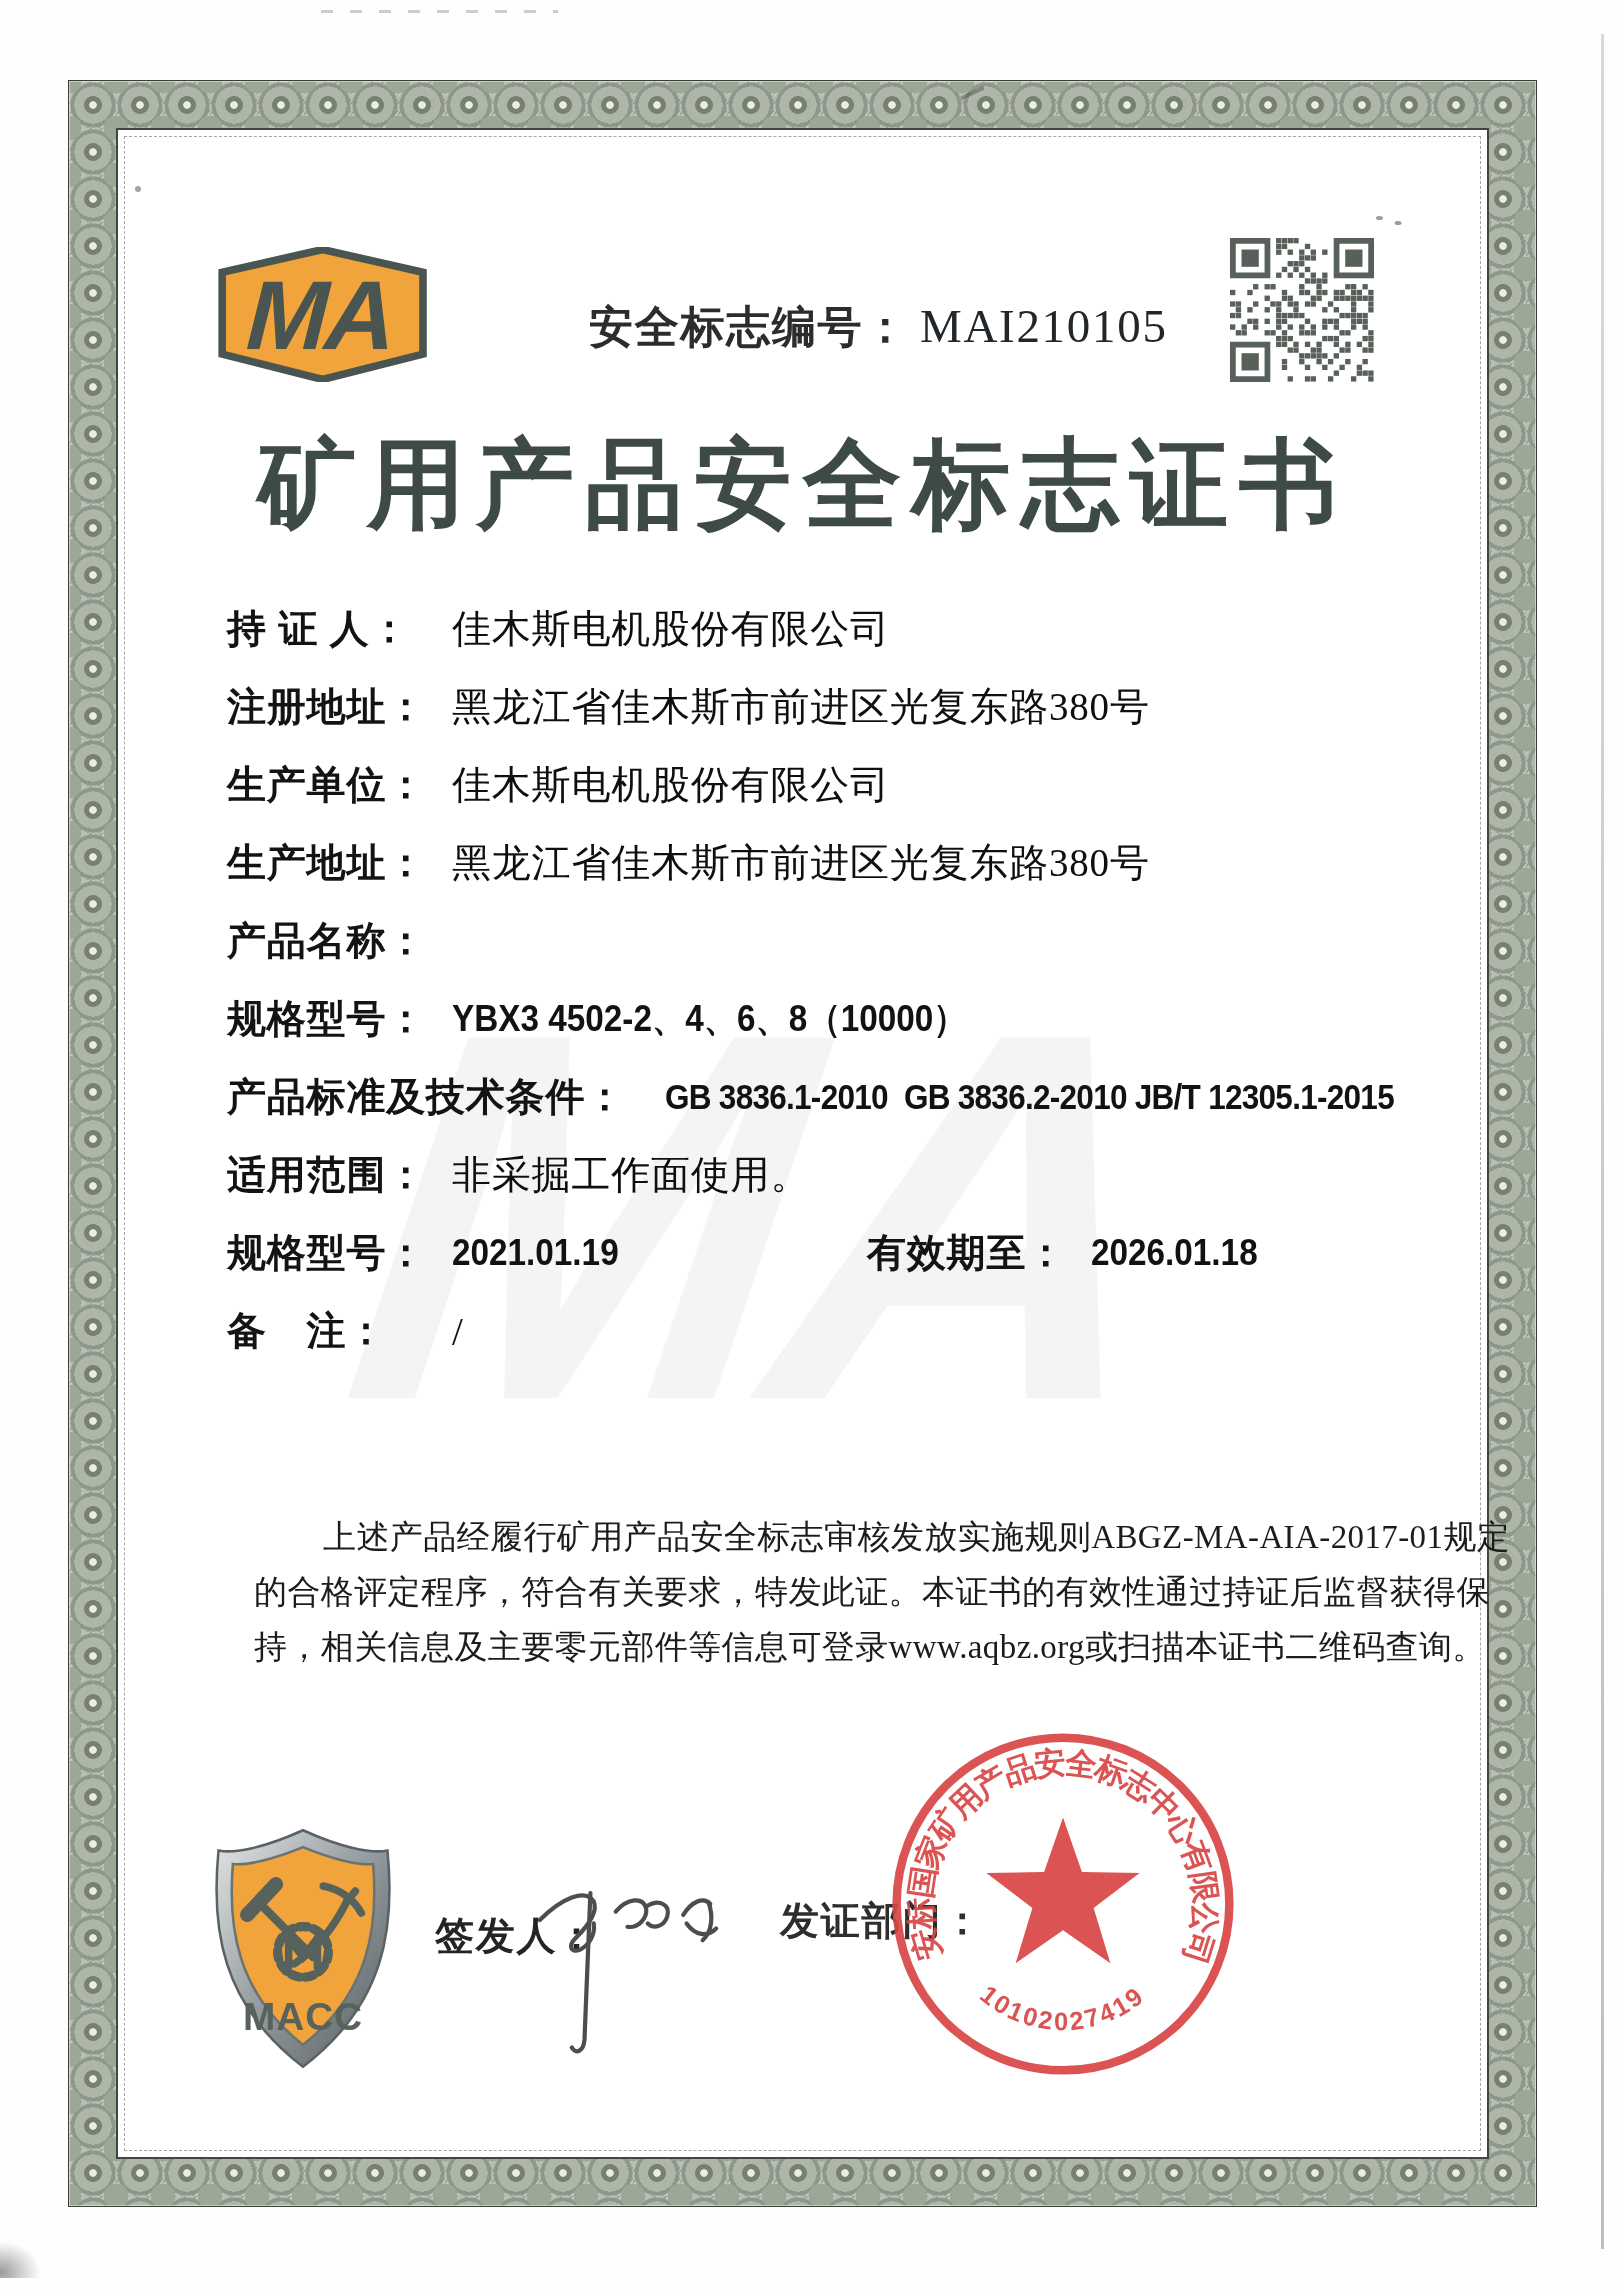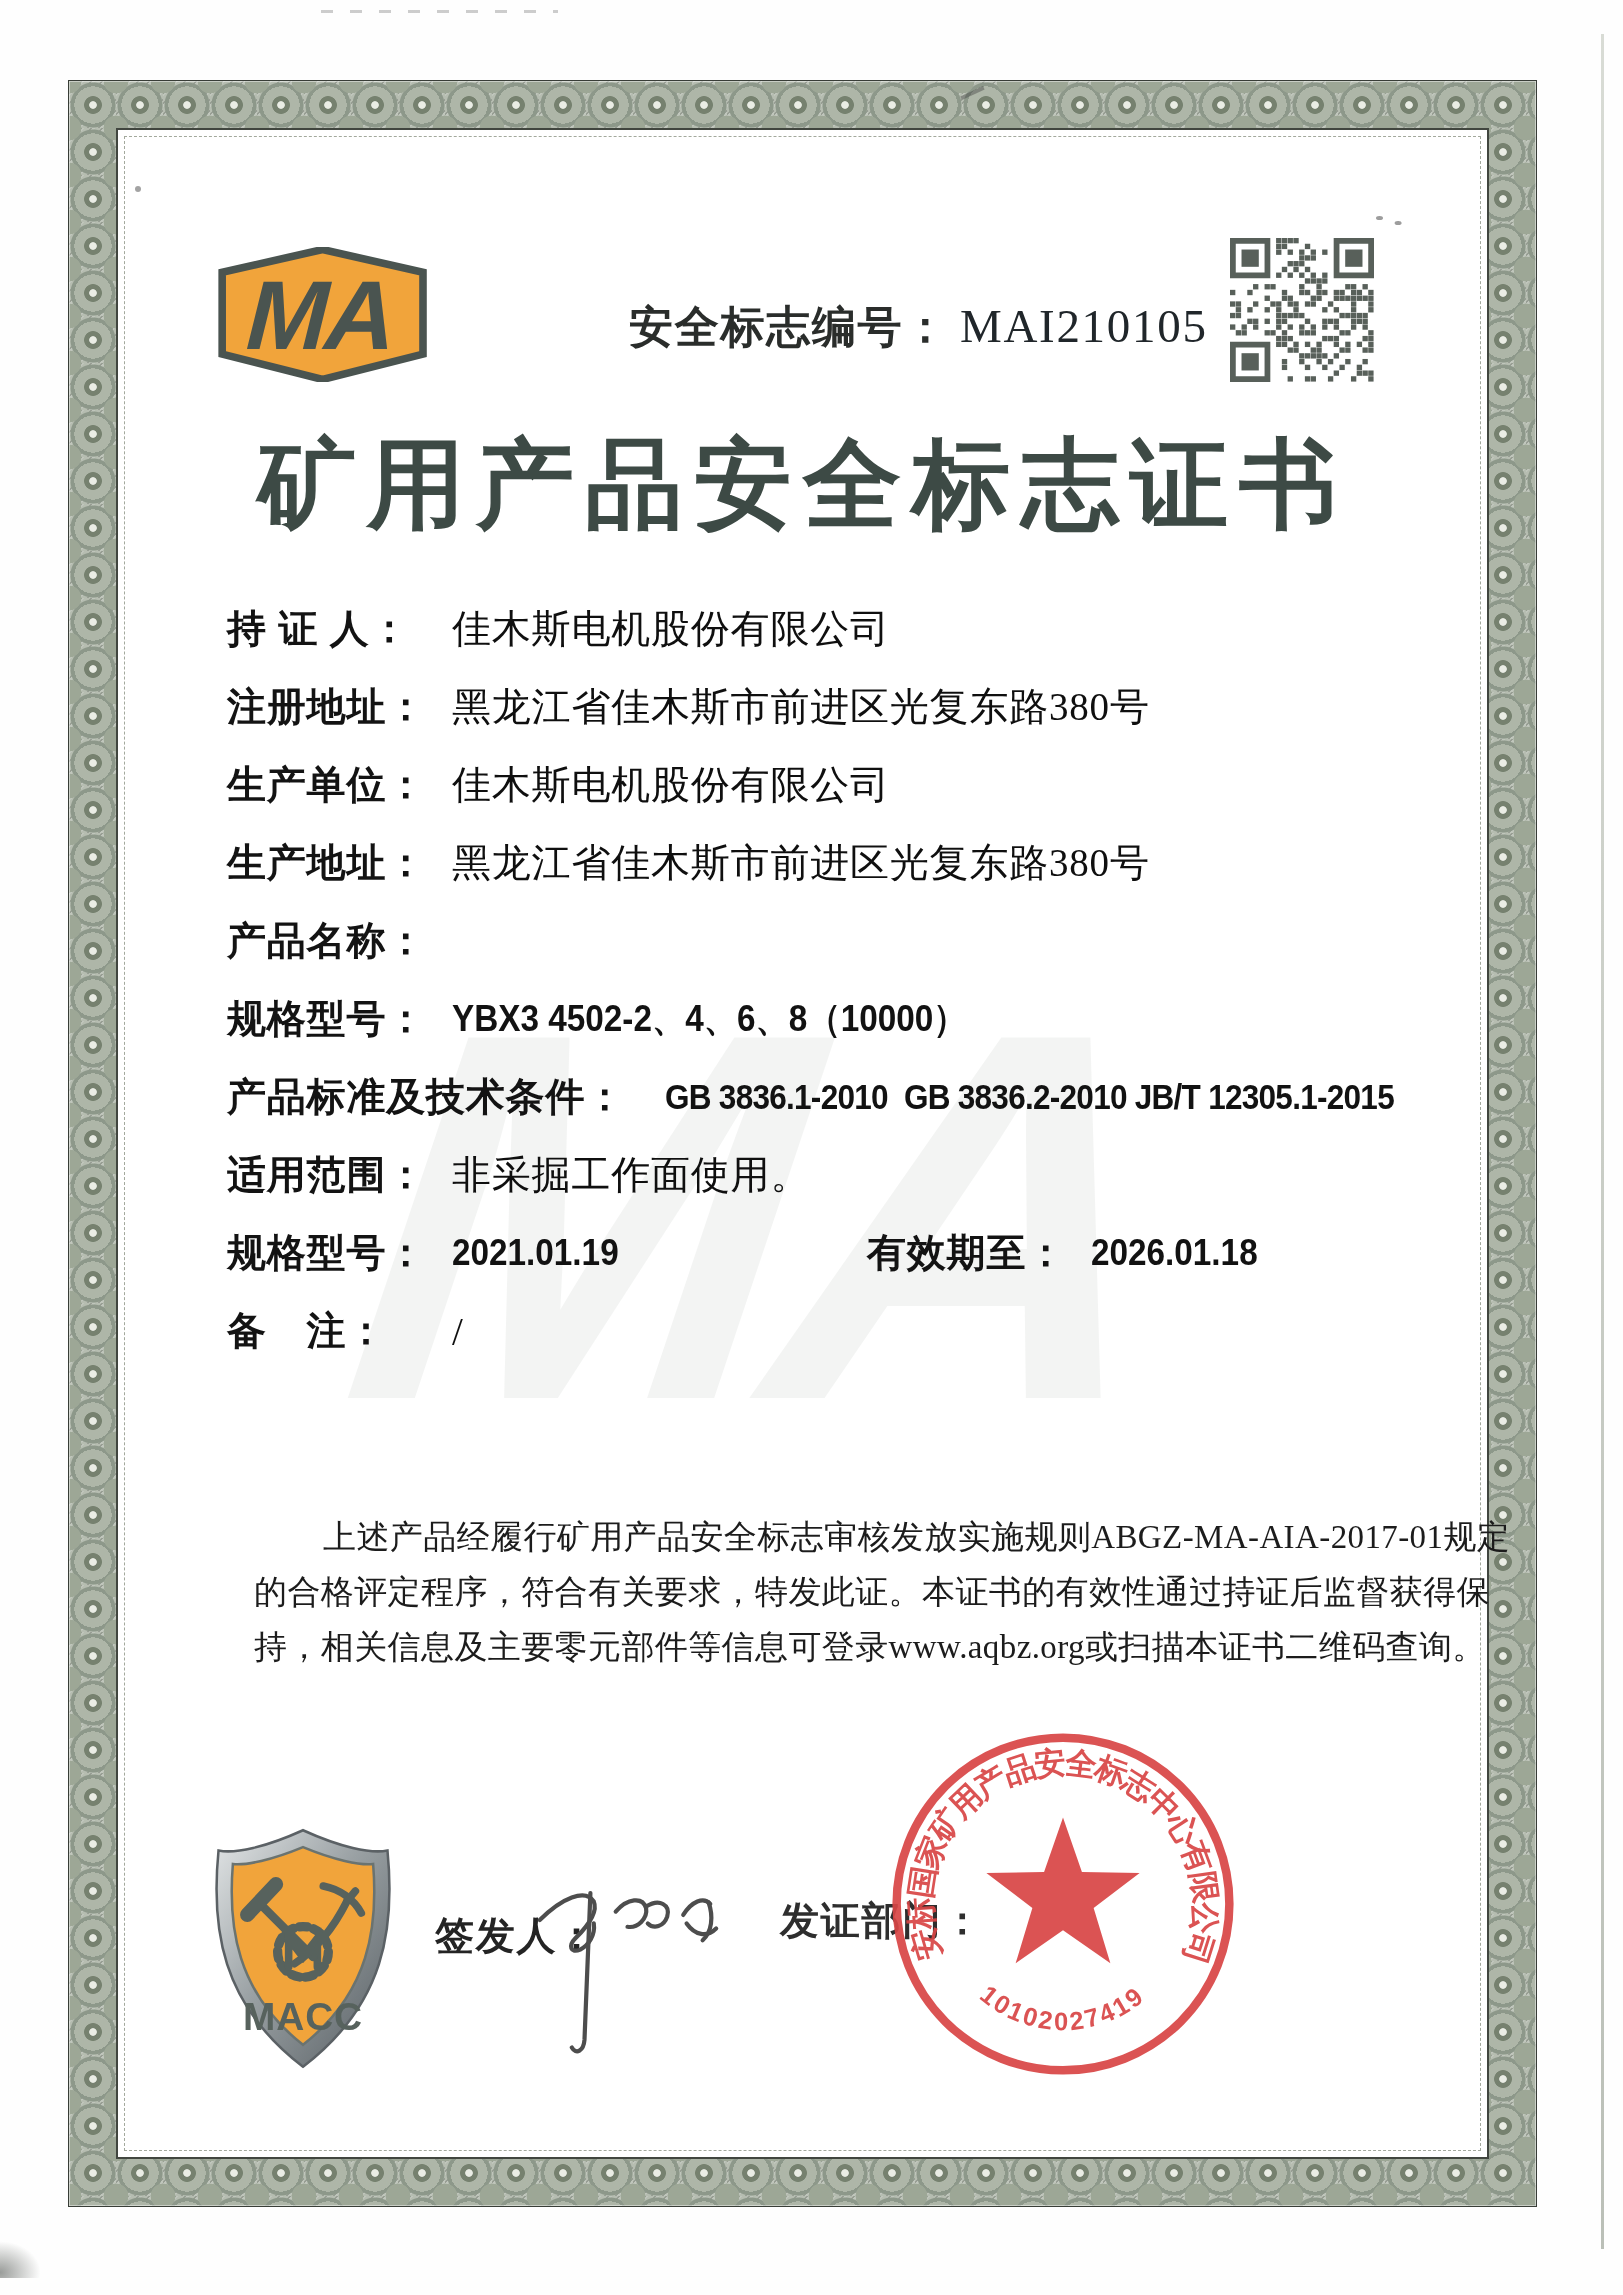--- a/index.html
+++ b/index.html
@@ -28,21 +28,21 @@
   .wm{position:absolute;left:364px;top:955px;z-index:2;
       font-family:"Liberation Sans",sans-serif;font-style:italic;font-weight:900;
       font-size:524px;line-height:524px;letter-spacing:-15px;
       color:rgba(95,105,96,0.075);transform:skewX(-8deg);user-select:none;}
 
   .content{position:absolute;inset:0;z-index:3;}
 
   
   .ma-badge{position:absolute;left:211px;top:247px;width:224px;height:135px;}
   .certno{position:absolute;left:589px;top:298px;display:flex;align-items:baseline;}
-  .certno .lbl{font-weight:700;font-size:44px;letter-spacing:1.7px;color:#2a2d2b;margin-left:40px;}
+  .certno .lbl{font-weight:700;font-size:44px;letter-spacing:1.7px;color:#2a2d2b;}
   .certno .val{font-family:"Liberation Serif",serif;font-size:47px;letter-spacing:1.7px;color:#20262a;margin-left:11px;}
   .qr{position:absolute;left:1230px;top:238px;width:144px;height:144px;}
 
   
   .title{position:absolute;left:123px;right:140px;top:413px;text-align:center;
          font-family:"Liberation Serif",serif;font-weight:700;font-size:98px;line-height:144px;
          letter-spacing:11px;color:var(--title-green,#3d4a45);}
 
   
   .rows{position:absolute;left:227px;top:590px;right:127px;}

